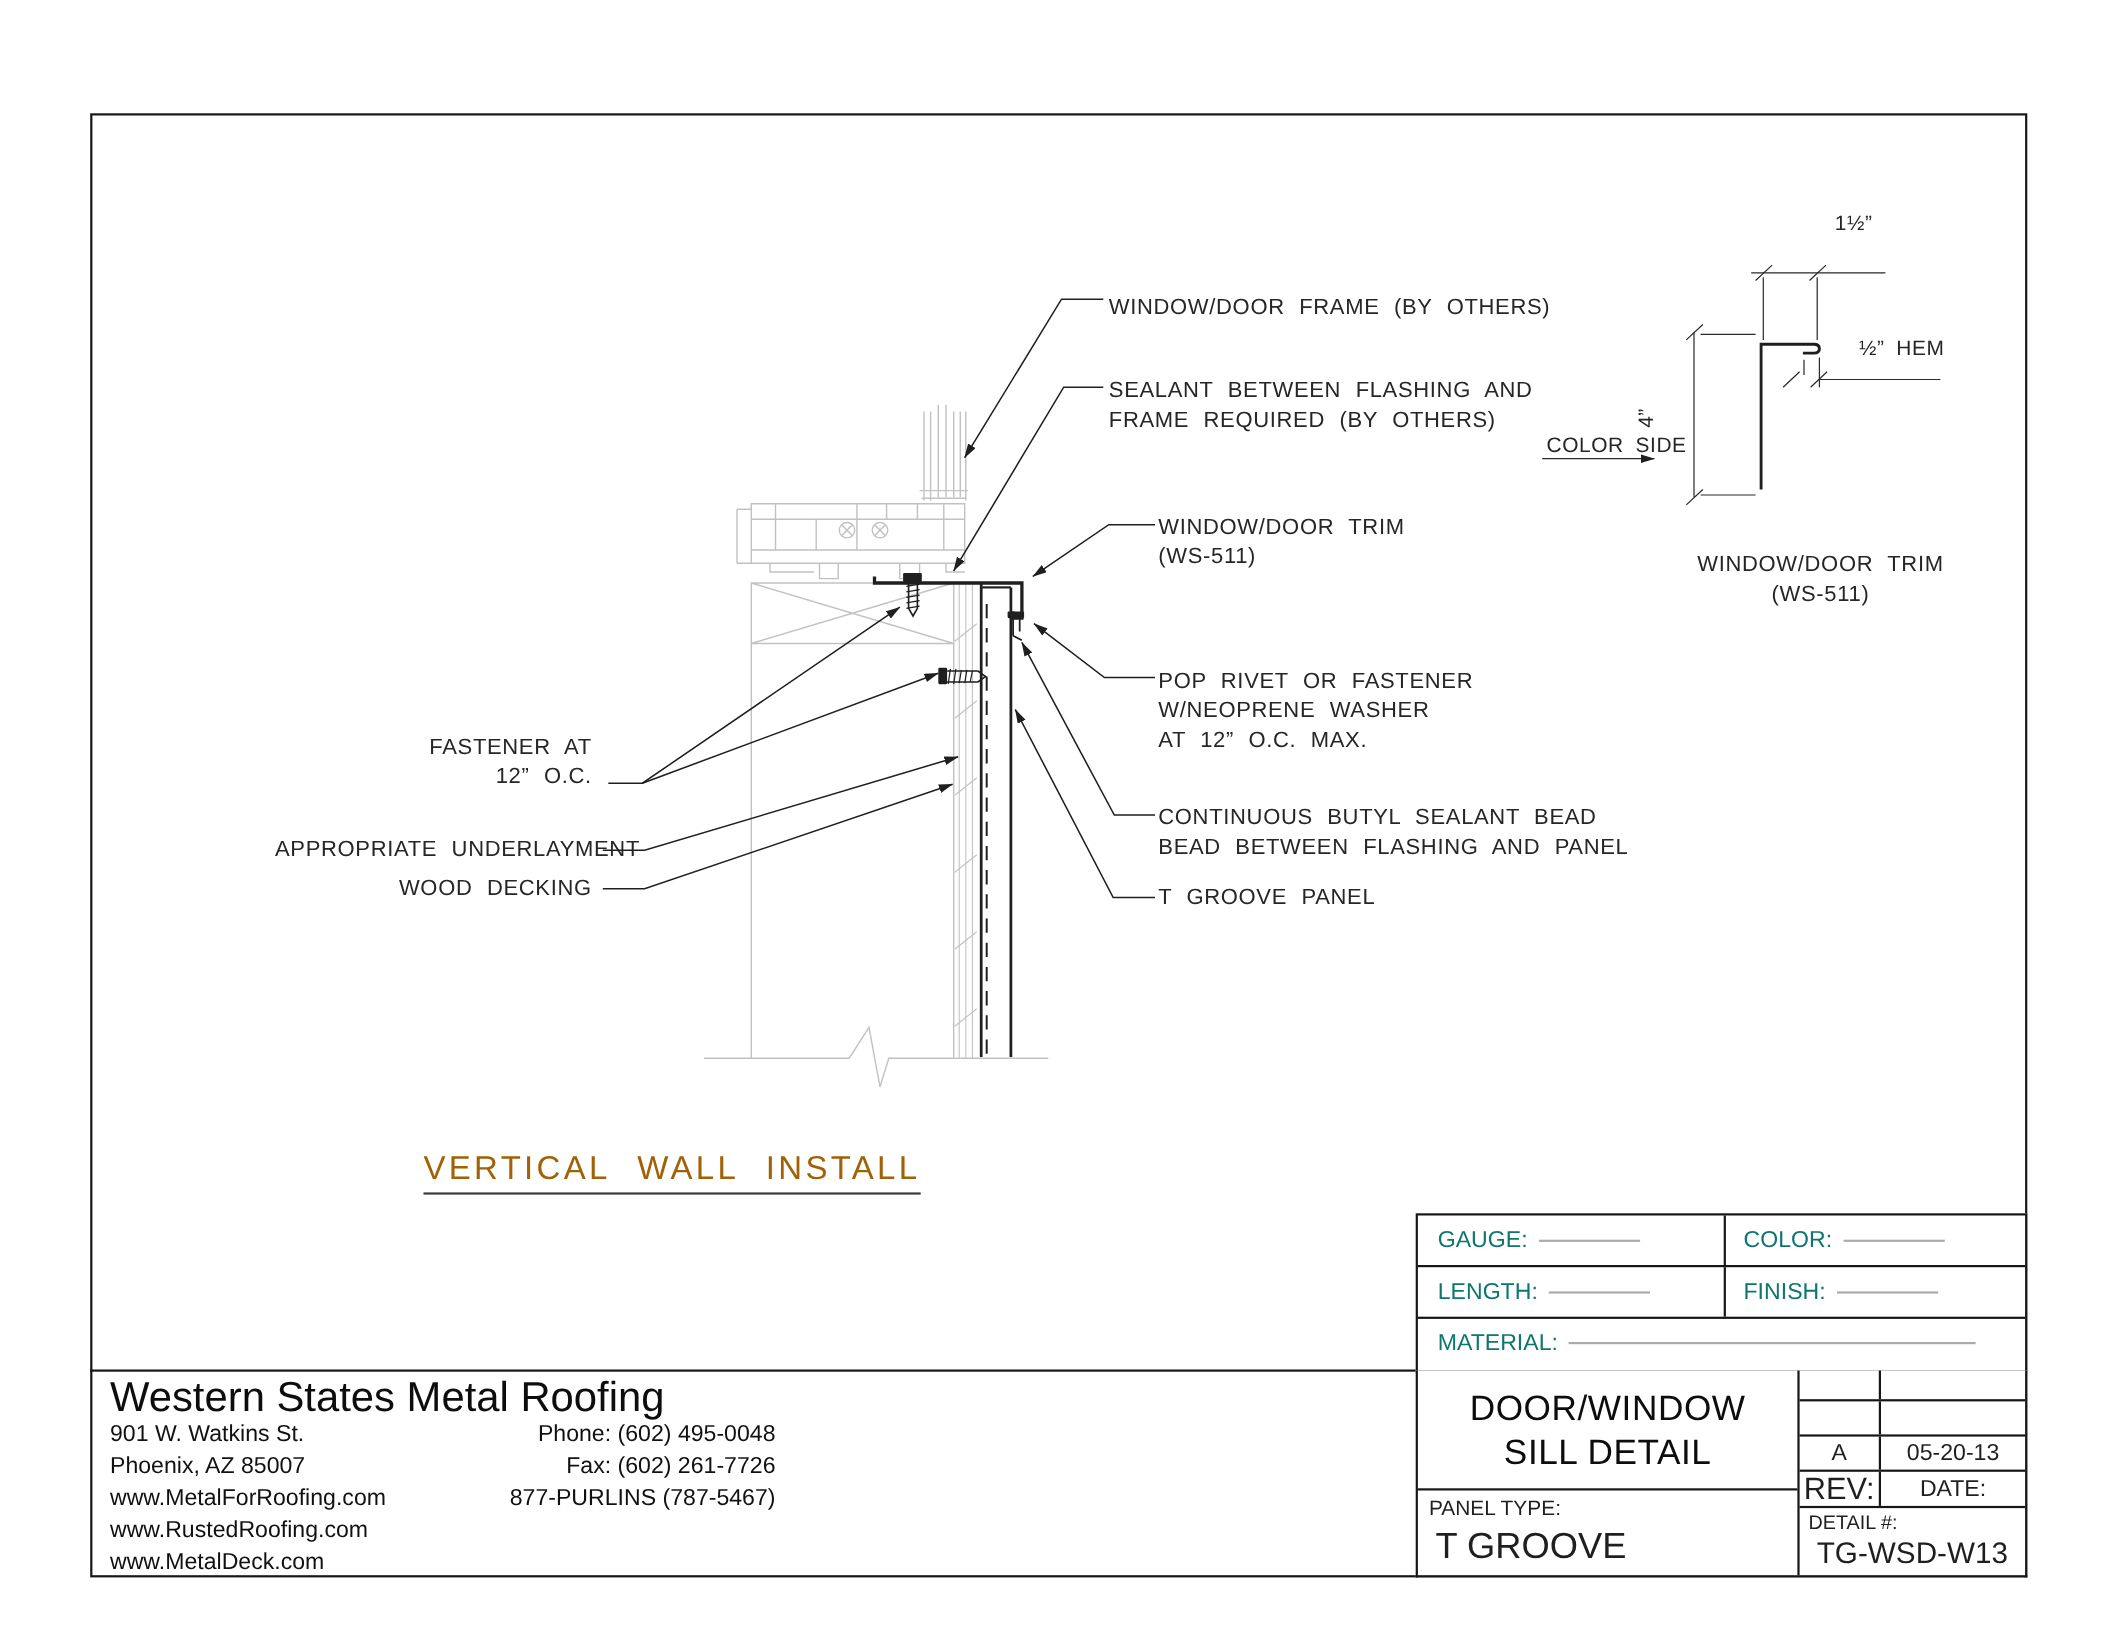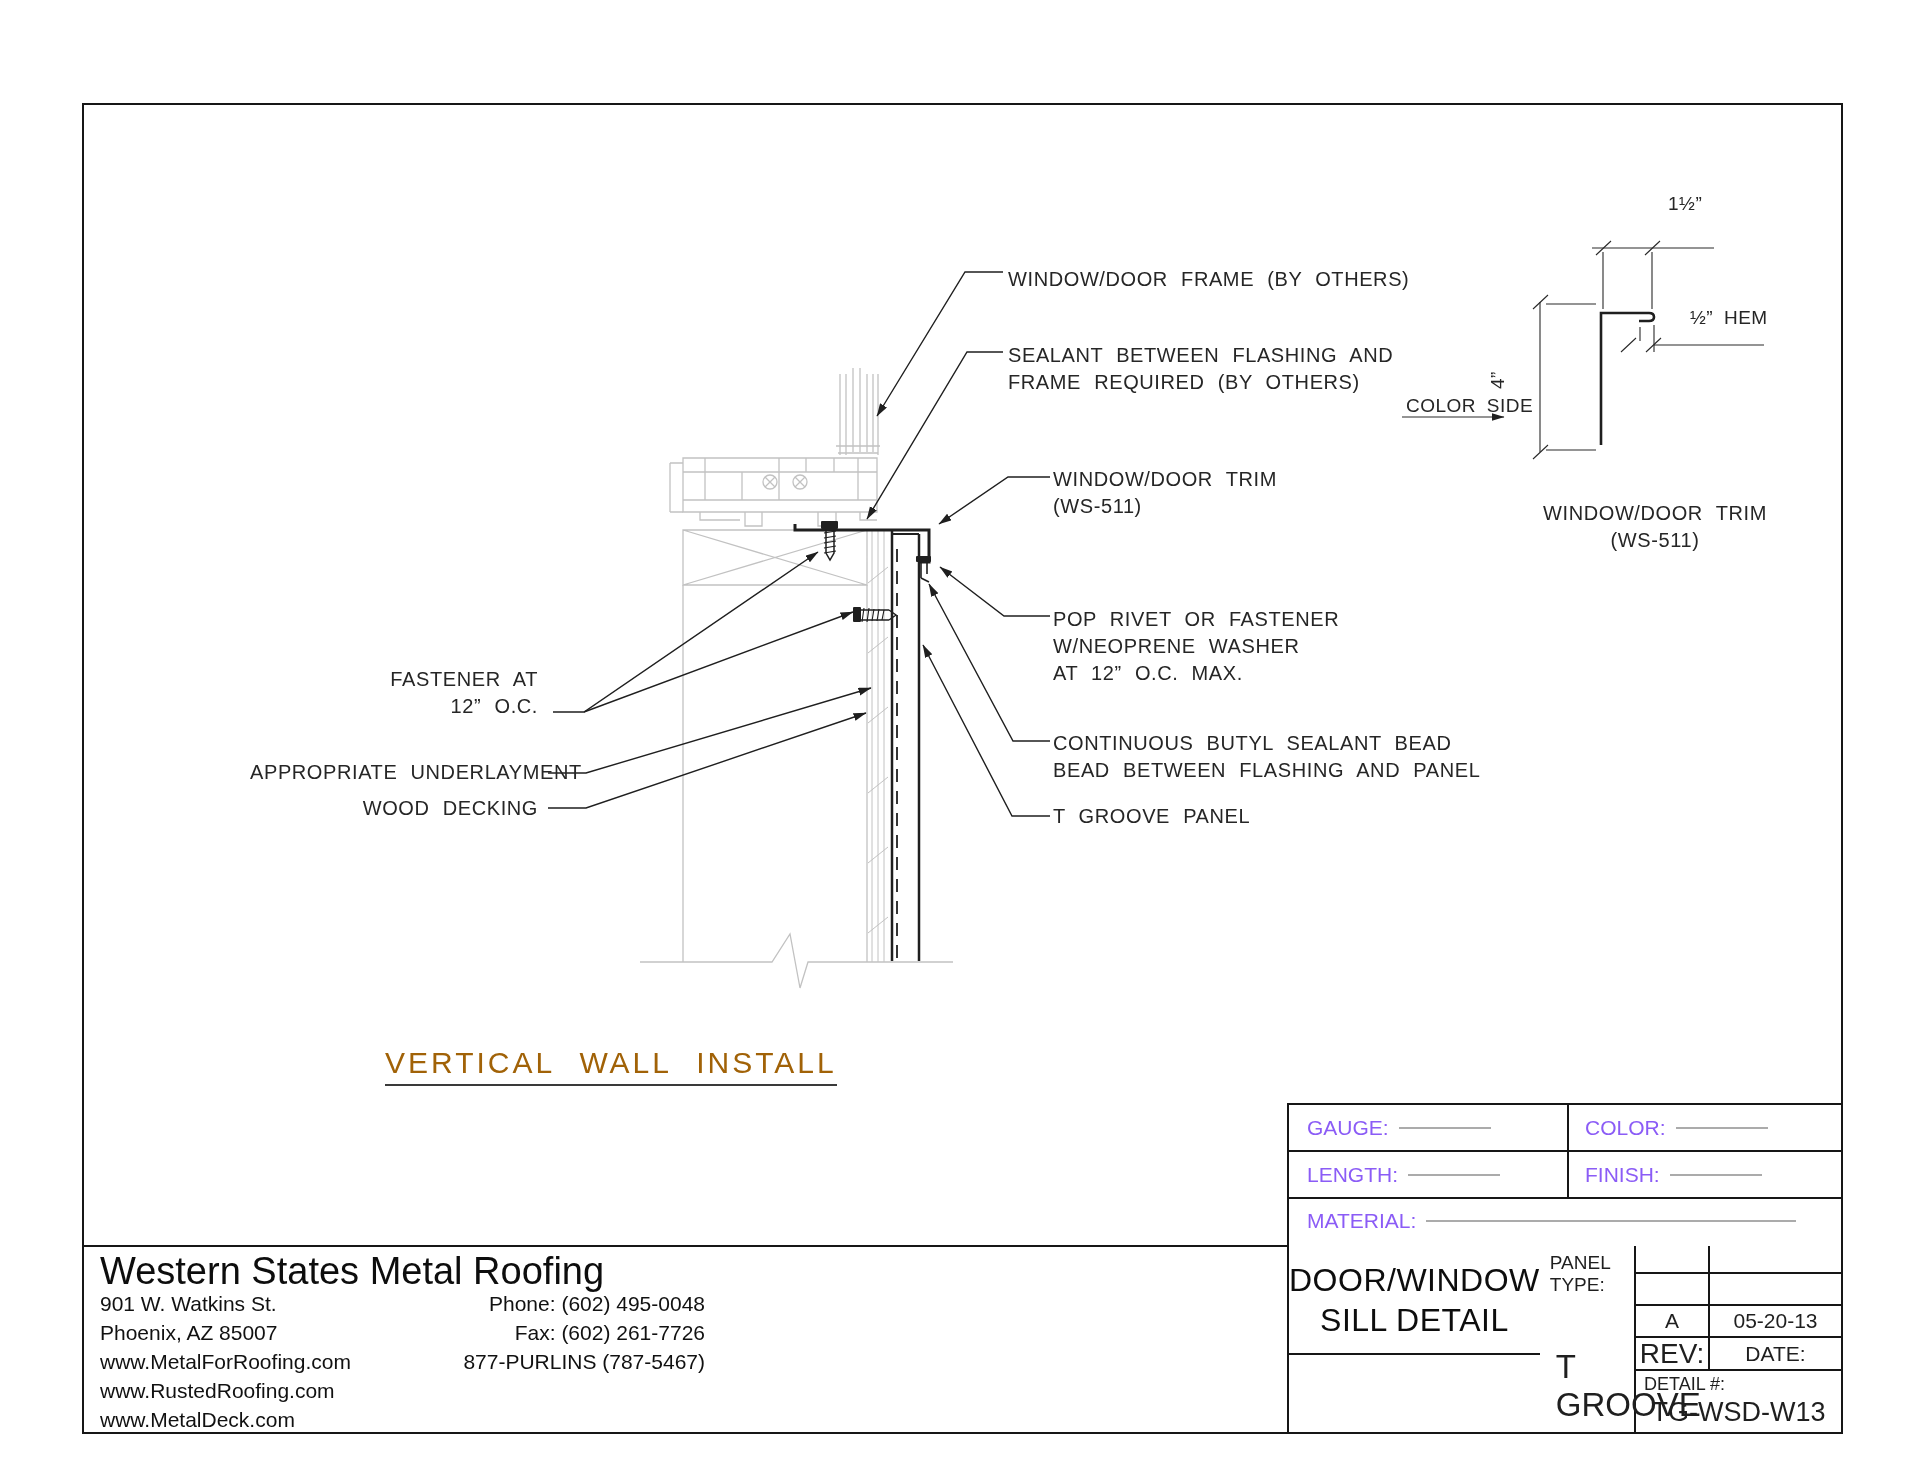--- a/index.html
+++ b/index.html
@@ -17,21 +17,21 @@
   
   .sheet-border{position:absolute;left:82px;top:103px;width:1761px;height:1331px;
                 border:2px solid #161616;box-sizing:border-box;}
   
   .company-topline{position:absolute;left:82px;top:1245px;width:1207px;height:2px;background:#161616;}
   .co-name{font-size:38px;font-weight:400;color:#0d0d0d;text-align:right;}
   .co-line{font-size:21px;color:#111;text-align:right;}
   
   .tb{position:absolute;box-sizing:border-box;border:2px solid #161616;background:#fff;}
   .tb-row{box-sizing:border-box;display:flex;align-items:center;}
-  .tb-label{font-size:21px;color:#8b5cf6;}
+  .tb-label{font-size:21px;color:#0f766e;}
   .blank{display:inline-block;height:2px;background:#ababab;vertical-align:baseline;margin-left:10px;}
   .cell-center{display:flex;align-items:center;justify-content:center;}
   .big-title{font-size:32px;line-height:40px;text-align:center;color:#0d0d0d;letter-spacing:.5px;}
 </style>
 </head>
 <body>
 
 <div id="page">
 
   <div class="sheet-border"></div>
@@ -202,21 +202,21 @@
       </div>
     </div>
     <div class="tb-row" style="height:43px;padding-left:18px;box-sizing:border-box">
       <span class="tb-label">MATERIAL:</span>
       <span class="blank" style="width:370px"></span>
     </div>
   </div>
 
   <div class="tb" style="left:1287px;top:1246px;width:556px;height:188px;border-top:none;display:flex">
 
-    <div style="width:347px;display:flex;flex-direction:row;border-right:2px solid #161616;box-sizing:border-box">
+    <div style="width:347px;display:flex;flex-direction:column;border-right:2px solid #161616;box-sizing:border-box">
       <div class="cell-center" style="height:107px;border-bottom:2px solid #161616;flex-direction:column">
         <div class="big-title">DOOR/WINDOW</div>
         <div class="big-title">SILL DETAIL</div>
       </div>
       <div style="flex:1;position:relative">
         <div style="position:absolute;left:10px;top:6px;font-size:19px">PANEL TYPE:</div>
         <div style="position:absolute;left:16px;right:0;bottom:8px;text-align:left;font-size:33px">T GROOVE</div>
       </div>
     </div>
 

